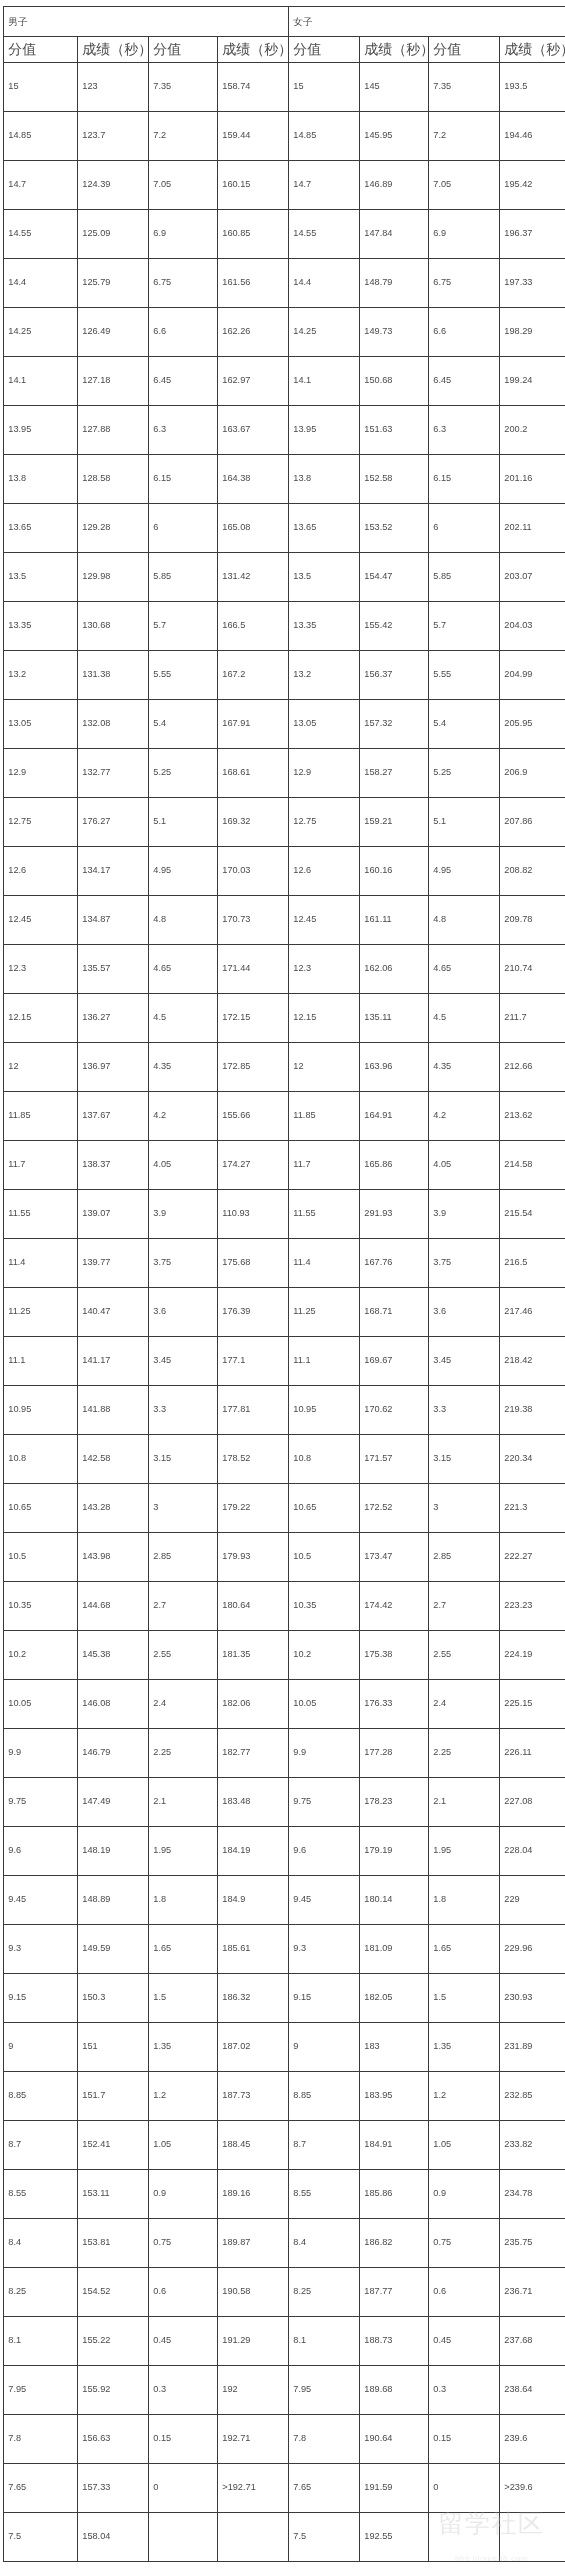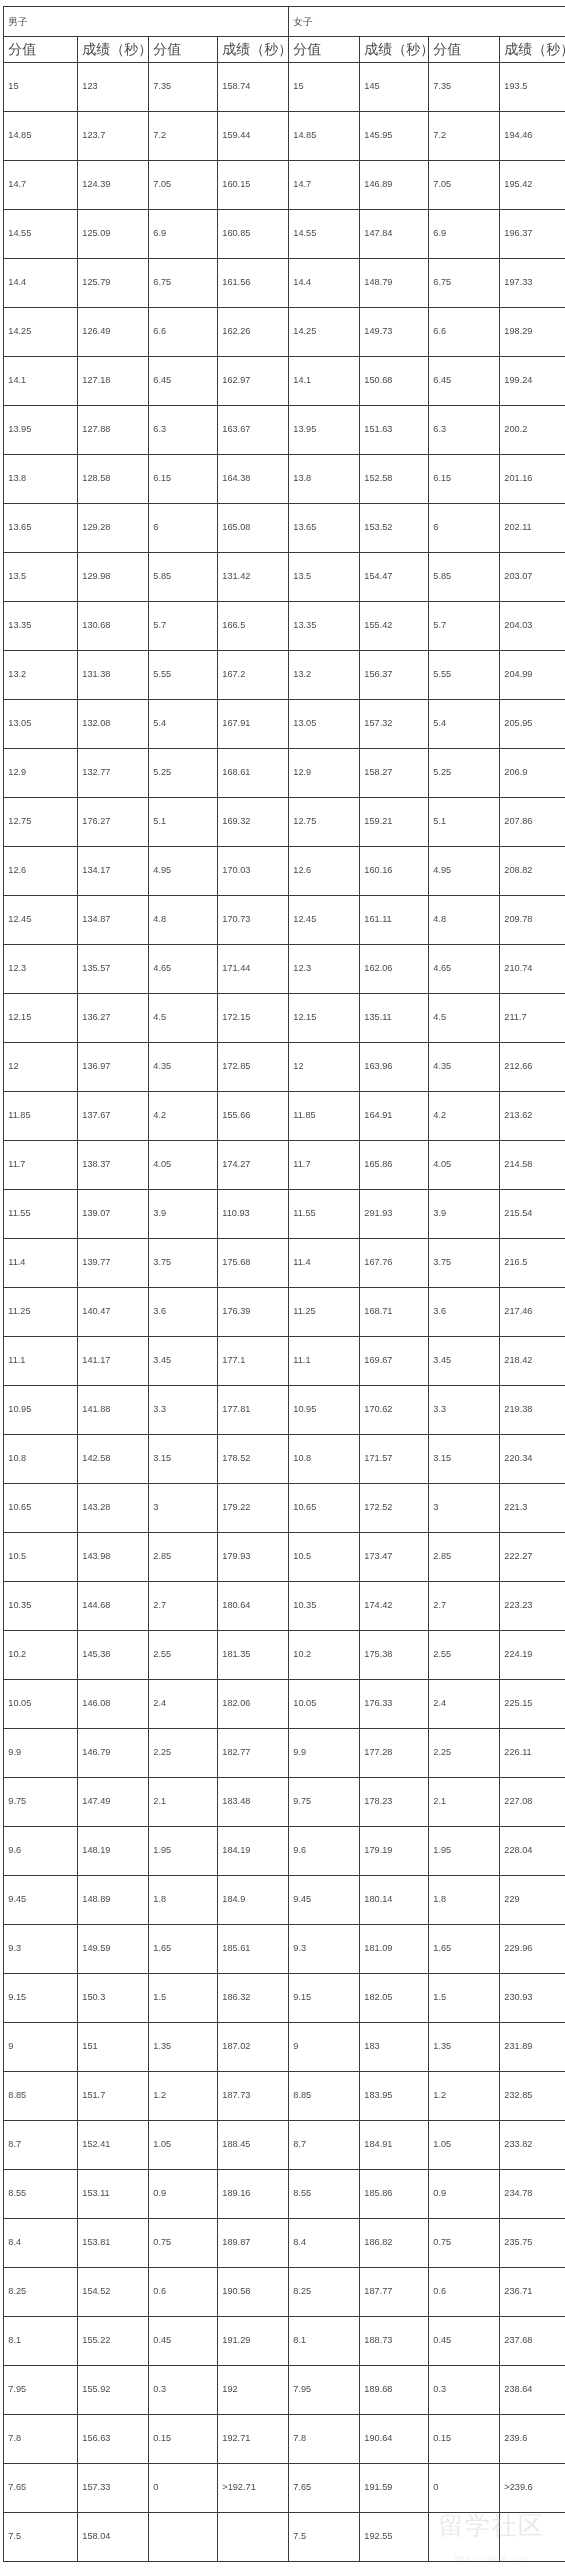--- a/index.html
+++ b/index.html
@@ -70,21 +70,21 @@
     width: 135px;
     pointer-events: none;
     user-select: none;
     text-align: center;
     opacity: 0.30;
   }
   #watermark .wm-cn {
     font-size: 25px;
     letter-spacing: 1.5px;
     color: #b9b9b9;
-    font-family: Liberation Serif, serif;
+    font-family: Liberation Mono, monospace;
     line-height: 1;
     text-shadow: 0 0.7px 0 #ffffff;
   }
   #watermark .wm-url {
     margin-top: 16px;
     font-size: 8px;
     letter-spacing: 0.7px;
     color: #c3c3c3;
     font-family: "Liberation Sans", sans-serif;
   }

